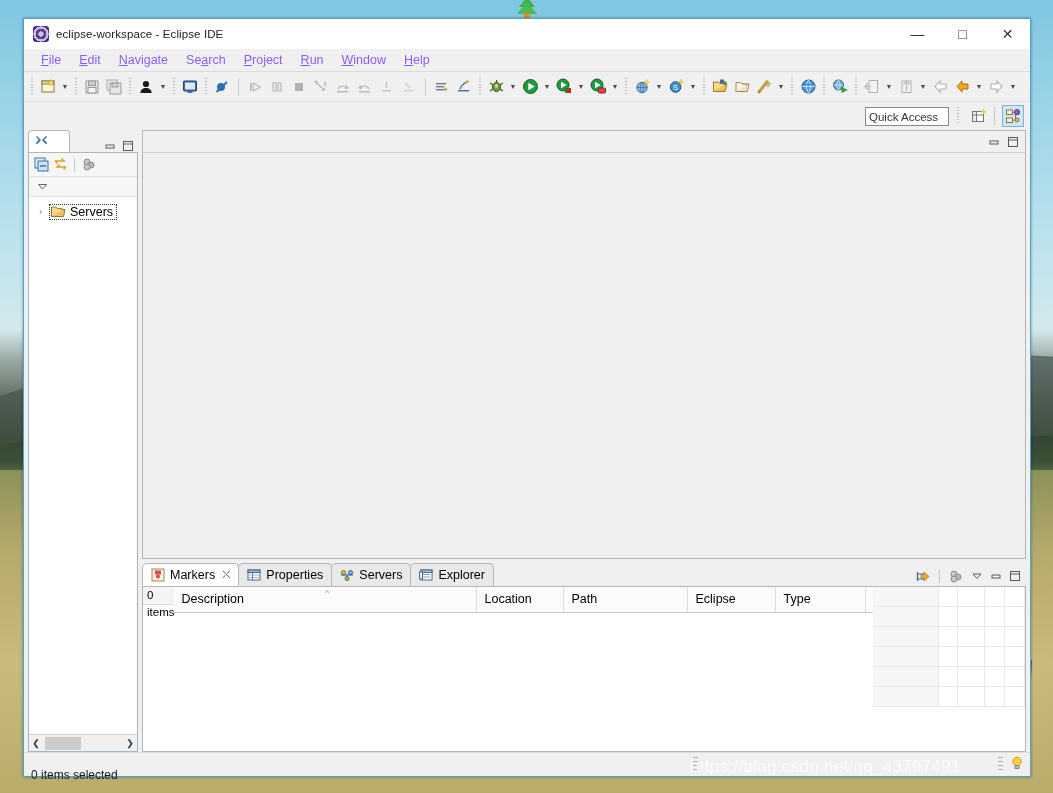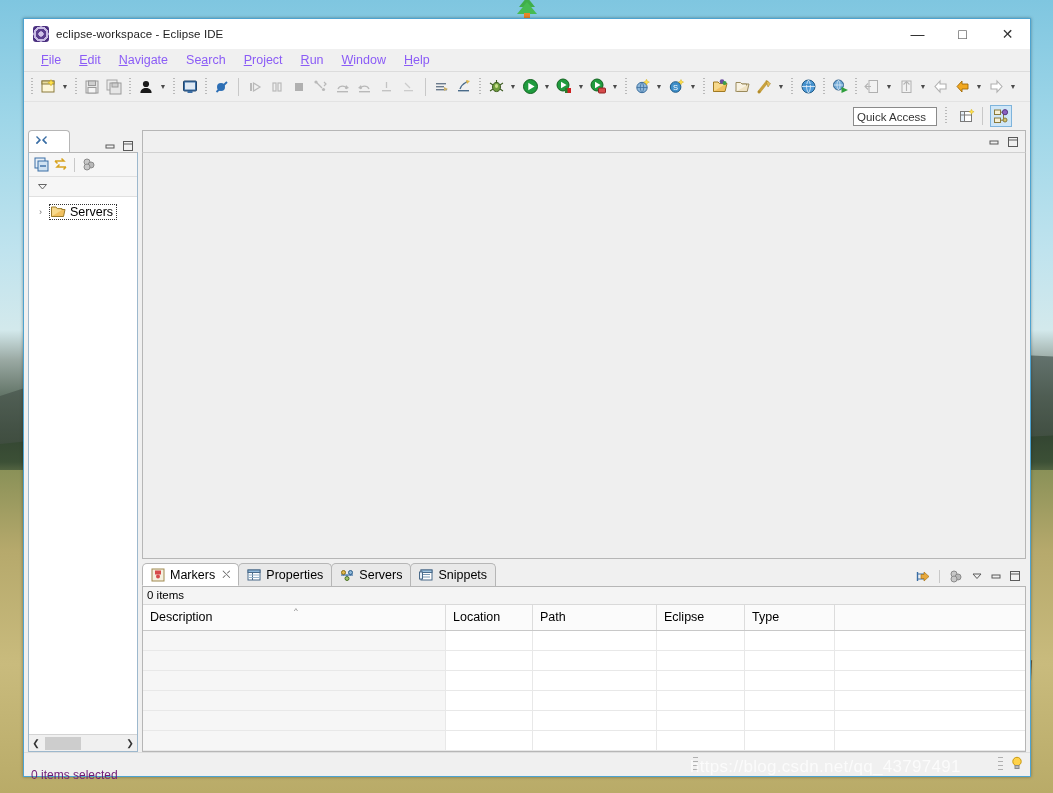--- a/index.html
+++ b/index.html
@@ -91,21 +91,21 @@
     width:22px; height:22px; display:flex; align-items:center; justify-content:center;
     flex:0 0 22px;
   }
   .tb-arrow{
     width:12px; height:22px; display:flex; align-items:center; justify-content:center;
     font-size:7px; color:#4a4a4a; flex:0 0 12px;
   }
   
   #qa-row{
     height:28px; flex:0 0 28px; background:#f0f0f0; display:flex;
-    align-items:center; justify-content:flex-end; padding-right:18px;
+    align-items:center; justify-content:flex-end; padding-right:6px;
   }
   #qa-box{
     width:84px; height:19px; border:1px solid #8a8a8a; background:#fff;
     font-size:11.5px; color:#333; padding:1px 3px; line-height:16px;
   }
   .persp-btn{
     width:22px; height:22px; display:flex; align-items:center; justify-content:center;
     margin-left:3px; flex:0 0 22px;
   }
   .persp-btn.active{ background:#cfe6f7; border:1px solid #7eb4dc; }
@@ -172,42 +172,42 @@
   }
   .bv-tab{
     height:23px; display:flex; align-items:center; gap:5px; padding:0 8px;
     font-size:12.5px; background:#e9e9e9; border:1px solid #b6b6b6; border-bottom:none;
     border-radius:5px 5px 0 0; margin-right:-1px; color:#000;
   }
   .bv-tab.active{ background:#fff; border-bottom:1px solid #fff; z-index:3; }
   .bv-tools{ margin-left:auto; display:flex; align-items:center; gap:6px; padding:0 5px 2px 0; }
   #bv-frame{
     flex:1 1 auto; border:1px solid #b6b6b6; border-top:none; background:#fff;
-    display:flex; flex-direction:column; min-height:0;
+    display:flex; flex-direction:row; min-height:0;
   }
   #bv-count{
     height:18px; flex:0 0 18px; font-size:11.5px; padding-left:4px; color:#000;
     background:#f4f4f4; border-bottom:1px solid #d9d9d9; line-height:17px;
   }
   #tbl-head{ height:26px; flex:0 0 26px; display:flex; background:#fbfbfb; border-bottom:1px solid #c8c8c8; }
   .th{
     border-right:1px solid #dcdcdc; font-size:12.5px; color:#000; padding:5px 0 0 7px;
     position:relative; background:#fbfbfb;
   }
   .th .sortmark{ position:absolute; left:50%; top:1px; font-size:8px; color:#777; }
   #tbl-body{ flex:1 1 auto; overflow:hidden; min-height:0; }
   .tr{ height:20px; display:flex; border-bottom:1px solid #e8e8e8; }
   .td{ border-right:1px solid #e8e8e8; }
   .td.sorted{ background:#f6f6f6; }
   
   #statusbar{
     height:24px; flex:0 0 24px; background:#f0f0f0; display:flex; align-items:center;
     border-top:1px solid #dedede; padding:0 2px;
   }
-  #status-text{ font-size:12px; color:#701a75; padding-left:5px;margin-top:21px; }
+  #status-text{ font-size:12px; color:#0f172a; padding-left:5px;margin-top:21px; }
   .sb-grip{
     width:5px; height:16px; margin-left:auto;
     background-image:repeating-linear-gradient(to bottom,#b0b0b0 0 1px,transparent 1px 4px);
   }
   #watermark{
     position:absolute; left:690px; top:757px; font-size:17px; color:rgba(255,255,255,.72);
     letter-spacing:.3px; pointer-events:none; font-family:Liberation Sans, sans-serif;
   }
   .ico{ display:block; }
 </style>
@@ -664,21 +664,21 @@
 
 
           <div class="bv-tab">
             <svg width="14" height="14" viewBox="0 0 14 14">
               <rect x="2" y="2" width="11" height="10" fill="#fff" stroke="#4a6b8a"></rect>
               <rect x="2" y="2" width="11" height="2.5" fill="#9fc4e0" stroke="#4a6b8a"></rect>
               <line x1="4" y1="6.5" x2="11" y2="6.5" stroke="#7a9ab5"></line>
               <line x1="4" y1="9" x2="11" y2="9" stroke="#7a9ab5"></line>
               <rect x="0.5" y="4" width="3" height="7" fill="#e8f0f8" stroke="#4a6b8a"></rect>
             </svg>
-            <span>Snippets</span>
+            <span>Explorer</span>
           </div>
 
           <div class="bv-tools">
             <div class="mini-btn" style="width:16px;height:16px">
               <svg width="15" height="15" viewBox="0 0 15 15">
                 <line x1="1.5" y1="3" x2="1.5" y2="12" stroke="#3a6ea5" stroke-width="1.4"></line>
                 <path d="M2 5 h7 M2 10 h7" stroke="#3a6ea5" stroke-width="1.2"></path>
                 <polygon points="8,3 13,7.5 8,12 8,9.5 5,9.5 5,5.5 8,5.5" fill="#e8a93c" stroke="#a06a08" stroke-width=".6"></polygon>
               </svg>
             </div>

